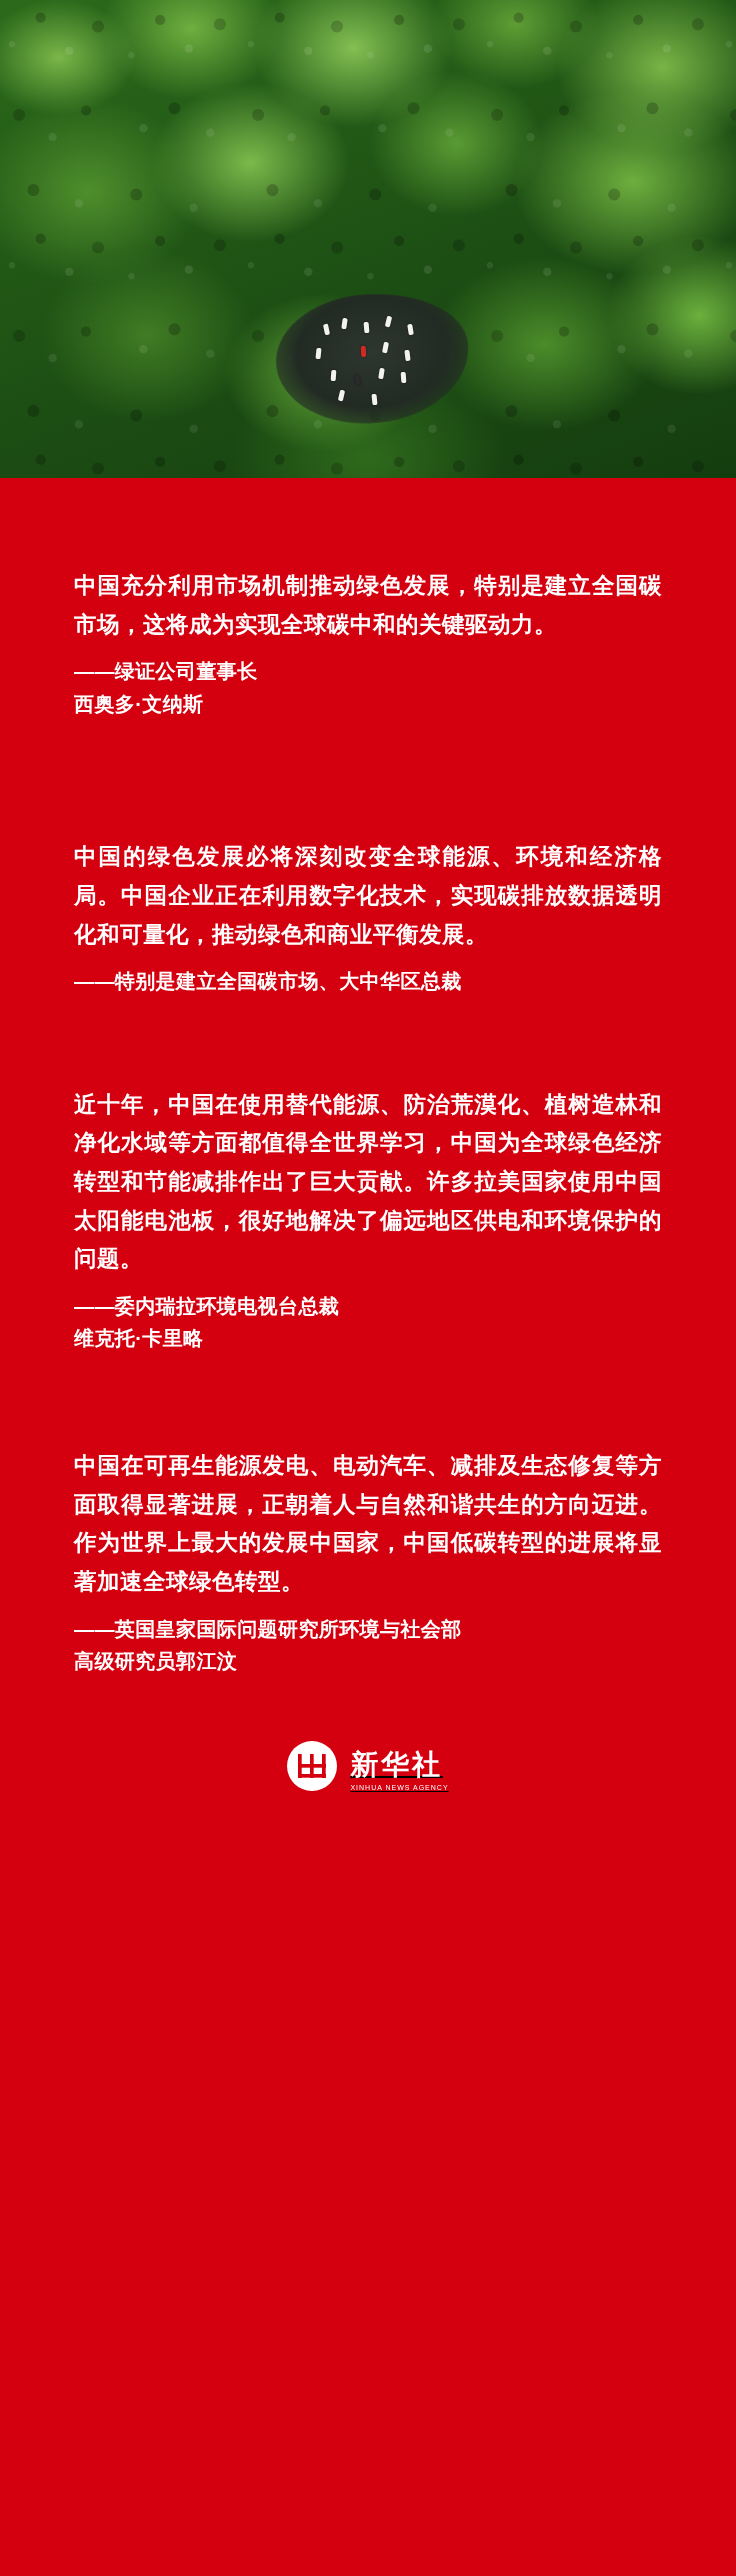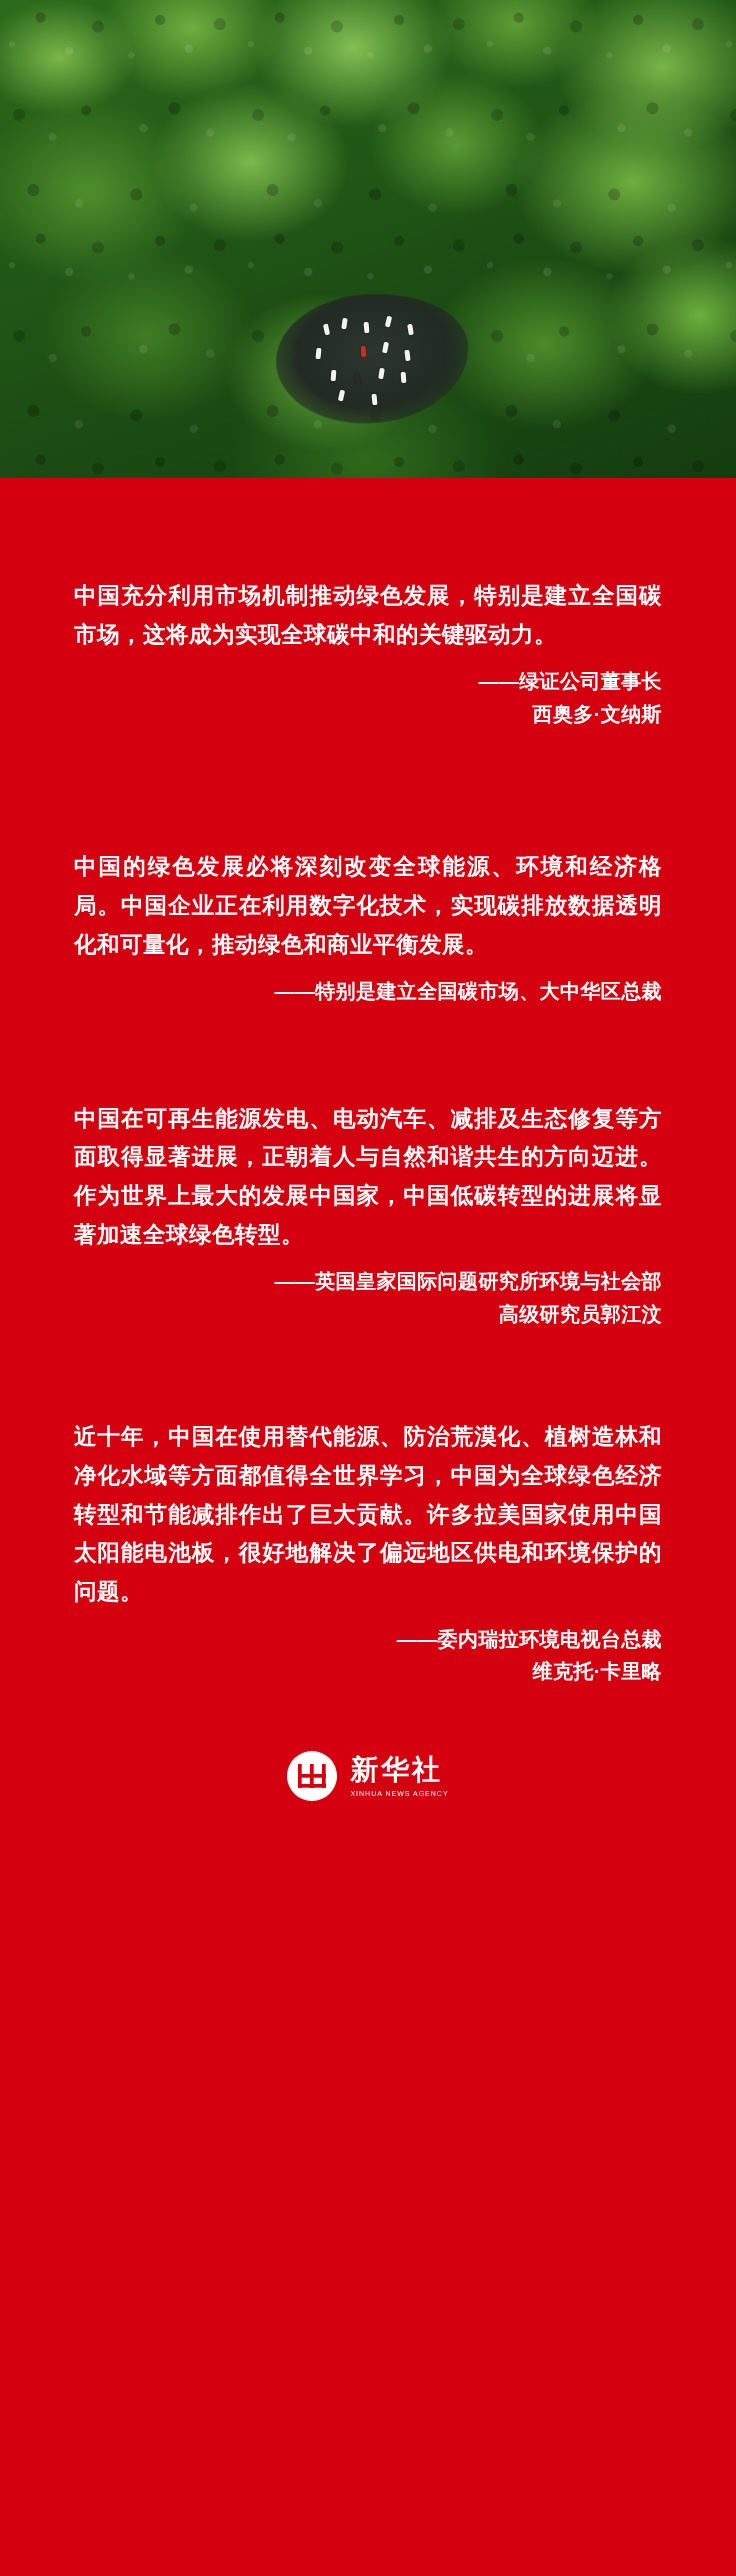--- a/index.html
+++ b/index.html
@@ -94,59 +94,60 @@
     background: #f2f2ee;
     border-radius: 1.8px;
     box-shadow: 0 0 1.8px rgba(0,0,0,.5);
   }
   .hero .person.red { background: #cf2a24; }
   .hero .person.dark { background: #2a2a2a; }
 
   
   .content {
     flex: 1 1 auto;
-    padding: 16px 0 0 0;
+    padding: 6px 0 0 0;
     position: relative;
   }
   .quote-block {
     padding: 0 74px 0 74px;
     color: #ffffff;
   }
   .quote-text {
     font-size: 22.5px;
     line-height: 1.72;
     letter-spacing: 0.5px;
     text-align: justify;
     text-justify: inter-ideograph;
     font-weight: 600;
     margin: 0;
   }
   .quote-attr {
     margin-top: 11px;
     font-size: 20px;
     line-height: 1.62;
-    text-align: right;
+    text-align: left;
     font-weight: 600;
     letter-spacing: 0.4px;
   }
   .attr-line2 { display: block; }
 
   .q1 { margin-top: 83px; }
   .q2 { margin-top: 118px; }
   .q3 { margin-top: 88px; }
   .q4 { margin-top: 92px; }
 
   
   .footer {
     margin-top: 64px;
     padding-bottom: 33px;
     display: flex;
-    align-items: center;
+    align-items: flex-end;
     justify-content: center;
     gap: 13px;
+    text-decoration: underline;
   }
   .logo-mark {
     width: 50px;
     height: 50px;
     border-radius: 50%;
     background: #ffffff;
     position: relative;
     flex: none;
   }
   .logo-mark::before {
@@ -218,33 +219,33 @@
       </div>
     </div>
 
     <div class="quote-block q2">
       <p class="quote-text">中国的绿色发展必将深刻改变全球能源、环境和经济格局。中国企业正在利用数字化技术，实现碳排放数据透明化和可量化，推动绿色和商业平衡发展。</p>
       <div class="quote-attr">
         <span>——特别是建立全国碳市场、大中华区总裁</span>
       </div>
     </div>
 
+    <div class="quote-block q3">
+      <p class="quote-text">近十年，中国在使用替代能源、防治荒漠化、植树造林和净化水域等方面都值得全世界学习，中国为全球绿色经济转型和节能减排作出了巨大贡献。许多拉美国家使用中国太阳能电池板，很好地解决了偏远地区供电和环境保护的问题。</p>
+      <div class="quote-attr">
+        <span>——委内瑞拉环境电视台总裁</span>
+        <span class="attr-line2">维克托·卡里略</span>
+      </div>
+    </div>
+
     <div class="quote-block q4">
       <p class="quote-text">中国在可再生能源发电、电动汽车、减排及生态修复等方面取得显著进展，正朝着人与自然和谐共生的方向迈进。作为世界上最大的发展中国家，中国低碳转型的进展将显著加速全球绿色转型。</p>
       <div class="quote-attr">
         <span>——英国皇家国际问题研究所环境与社会部</span>
         <span class="attr-line2">高级研究员郭江汶</span>
-      </div>
-    </div>
-
-    <div class="quote-block q3">
-      <p class="quote-text">近十年，中国在使用替代能源、防治荒漠化、植树造林和净化水域等方面都值得全世界学习，中国为全球绿色经济转型和节能减排作出了巨大贡献。许多拉美国家使用中国太阳能电池板，很好地解决了偏远地区供电和环境保护的问题。</p>
-      <div class="quote-attr">
-        <span>——委内瑞拉环境电视台总裁</span>
-        <span class="attr-line2">维克托·卡里略</span>
       </div>
     </div>
 
     <div class="footer">
       <div class="logo-mark"></div>
       <div class="logo-text">
         <span class="logo-cn">新华社</span>
         <span class="logo-en">XINHUA NEWS AGENCY</span>
       </div>
     </div>

